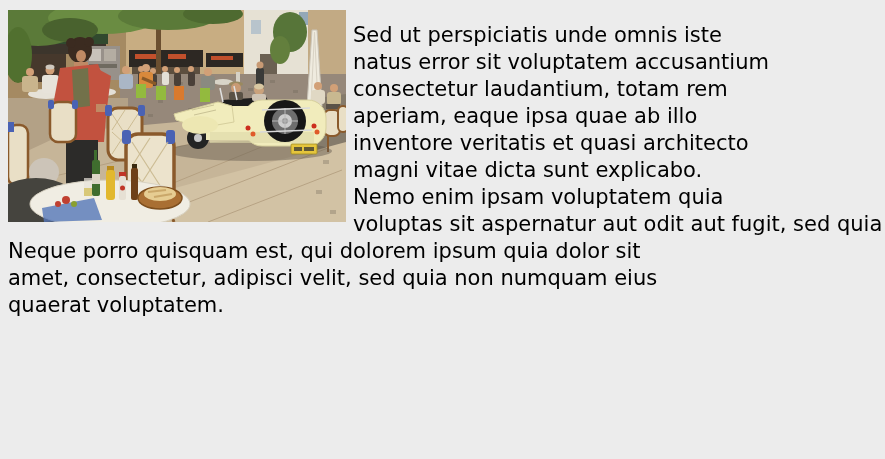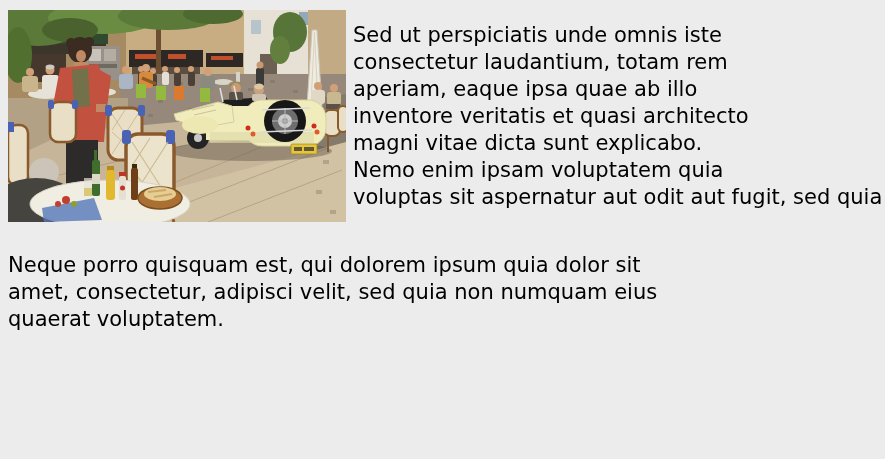--- a/index.html
+++ b/index.html
@@ -19,21 +19,21 @@
     height: 212px;
     margin: 0 7px 16px 0;
   }
   .photo svg { display: block; width: 100%; height: 100%; }
   .para {
     font-size: 21px;
     line-height: 27px;
   }
   .para .tline { white-space: nowrap; }
   #para1 { margin-top: 12px; }
-  #para2 { margin-top: 41px; }
+  #para2 { }
 </style>
 </head>
 <body>
 
 <div class="content">
 
   <div class="photo" role="img" aria-label="Outdoor cafe terrace on a cobbled town square: patrons seated at tables among woven bistro chairs, a woman standing in a red shirt, a foreground table with bottles and a bread basket, and a cream classic roadster with a rear-mounted spare wheel and yellow license plate driving past beige buildings, dark awnings, a closed white parasol and green foliage">
     <svg viewBox="0 0 338 212" preserveAspectRatio="none">
 
       <rect width="338" height="212" fill="#b9a585"></rect>
@@ -282,20 +282,21 @@
           <ellipse cx="152" cy="184" rx="16" ry="7" fill="#e6cd92"></ellipse>
           <line x1="140" y1="182" x2="158" y2="180" stroke="#caa86a" stroke-width="2"></line>
           <line x1="146" y1="187" x2="164" y2="184" stroke="#caa86a" stroke-width="2"></line>
         </g>
       </g>
     </svg>
   </div>
 
   <div class="para" id="para1">
       <div class="tline">Sed ut perspiciatis unde omnis iste</div>
+      <div class="tline">natus error sit voluptatem accusantium</div>
       <div class="tline">consectetur laudantium, totam rem</div>
       <div class="tline">aperiam, eaque ipsa quae ab illo</div>
       <div class="tline">inventore veritatis et quasi architecto</div>
       <div class="tline">magni vitae dicta sunt explicabo.</div>
       <div class="tline">Nemo enim ipsam voluptatem quia</div>
       <div class="tline">voluptas sit aspernatur aut odit aut fugit, sed quia consequuntur</div>
     </div>
 
   <div class="para" id="para2">
       <div class="tline">Neque porro quisquam est, qui dolorem ipsum quia dolor sit</div>

